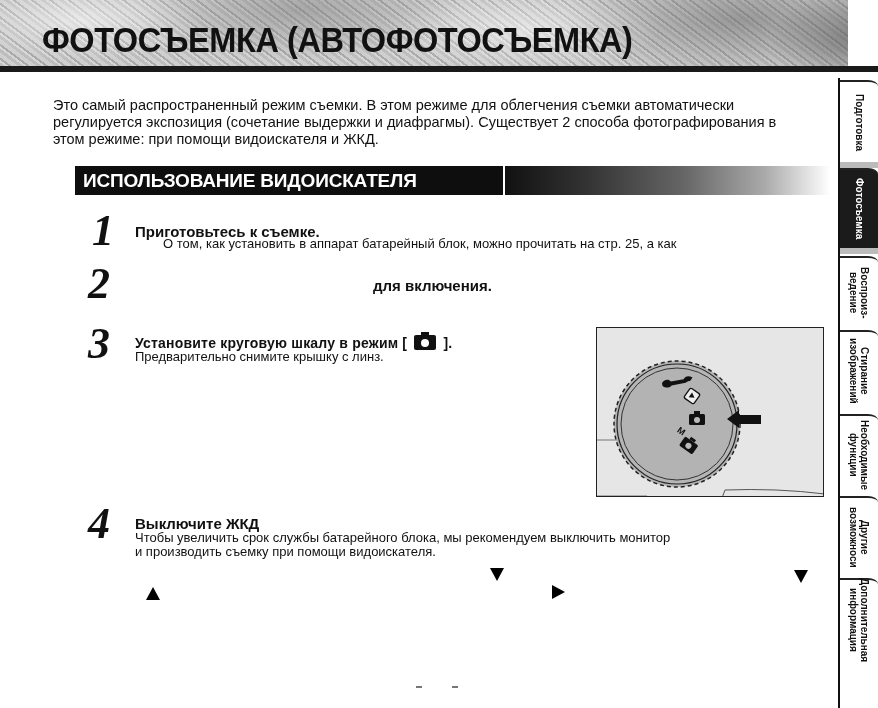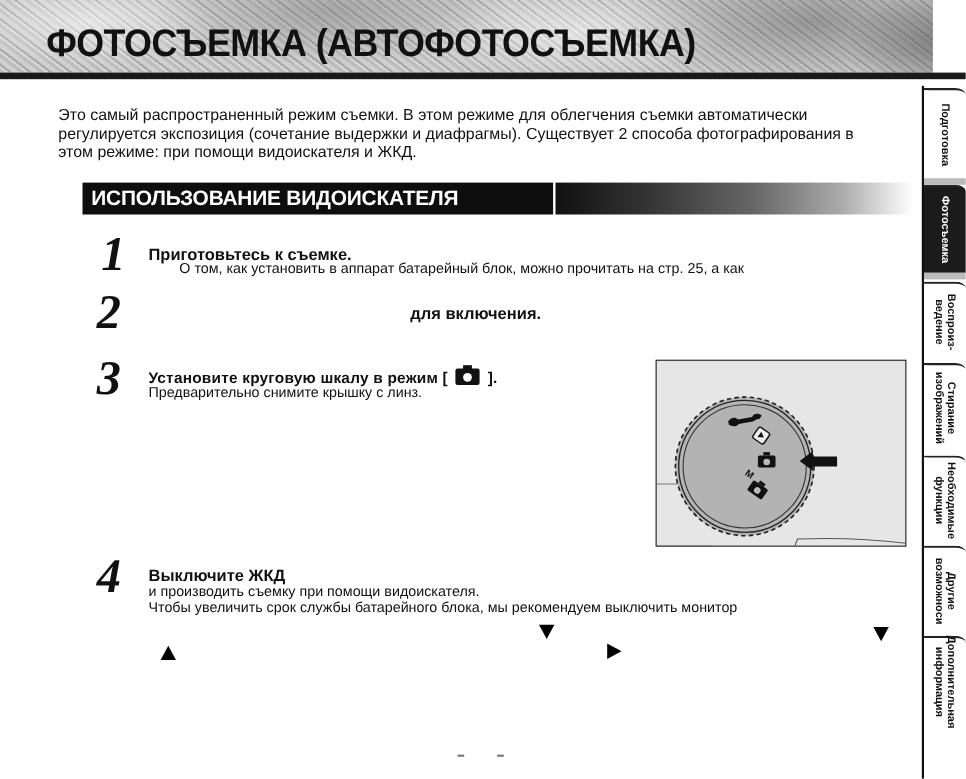--- a/index.html
+++ b/index.html
@@ -180,22 +180,22 @@
 
     <g>
       <polygon points="130,91 142,82 142,87 164,87 164,96 142,96 142,100" fill="#111"></polygon>
     </g>
   </svg>
 </div>
 
 <div class="step-num" style="left:88px; top:502px;">4</div>
 <div class="step-title" style="left:135px; top:515px;">Выключите ЖКД</div>
 <div class="step-text" style="left:135px; top:531px; width:640px;">
+  <div>Чтобы увеличить срок службы батарейного блока, мы рекомендуем выключить монитор</div>
   <div>и производить съемку при помощи видоискателя.</div>
-  <div>Чтобы увеличить срок службы батарейного блока, мы рекомендуем выключить монитор</div>
 </div>
 
 <div class="tri down" style="left:490px; top:568px;"></div>
 <div class="tri down" style="left:794px; top:570px;"></div>
 <div class="tri up" style="left:146px; top:587px;"></div>
 <div class="tri right" style="left:552px; top:585px;"></div>
 
 <div class="dash" style="left:416px; top:686px;"></div>
 <div class="dash" style="left:452px; top:686px;"></div>
 

